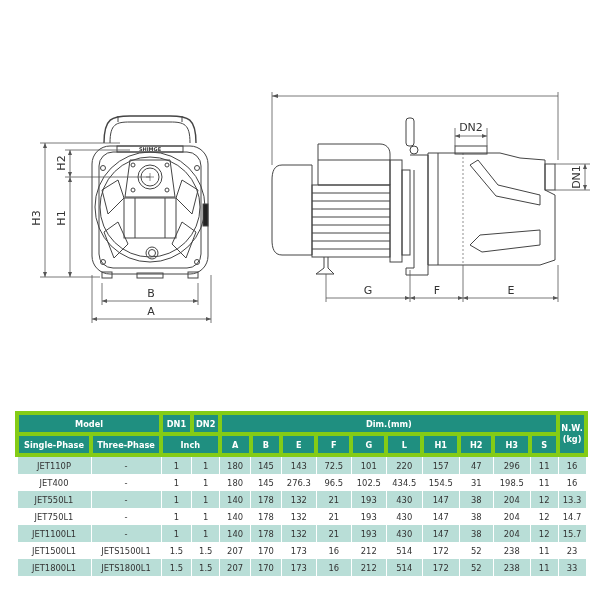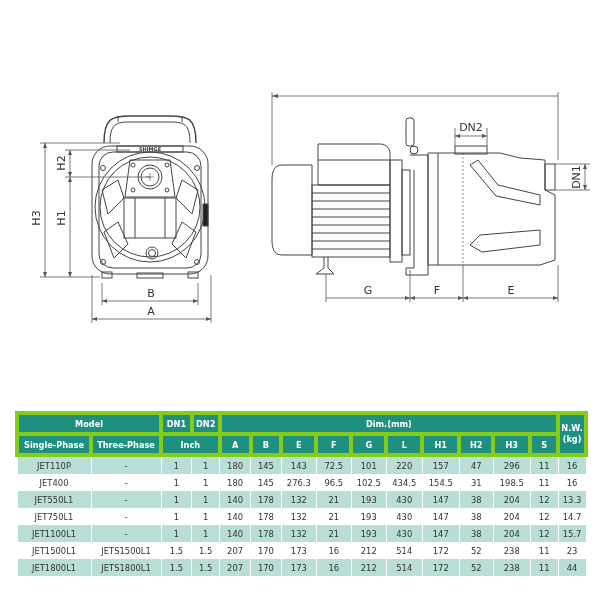--- a/index.html
+++ b/index.html
@@ -347,16 +347,16 @@
         <td>207</td>
         <td>170</td>
         <td>173</td>
         <td>16</td>
         <td>212</td>
         <td>514</td>
         <td>172</td>
         <td>52</td>
         <td>238</td>
         <td>11</td>
-        <td>44</td>
+        <td>33</td>
       </tr>
     </tbody>
 </table>
 
 </body></html>

